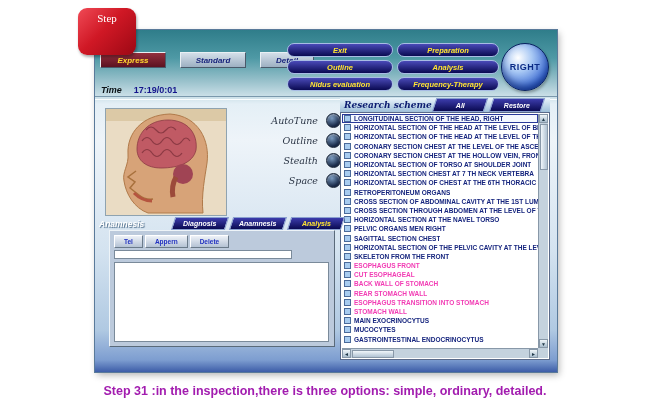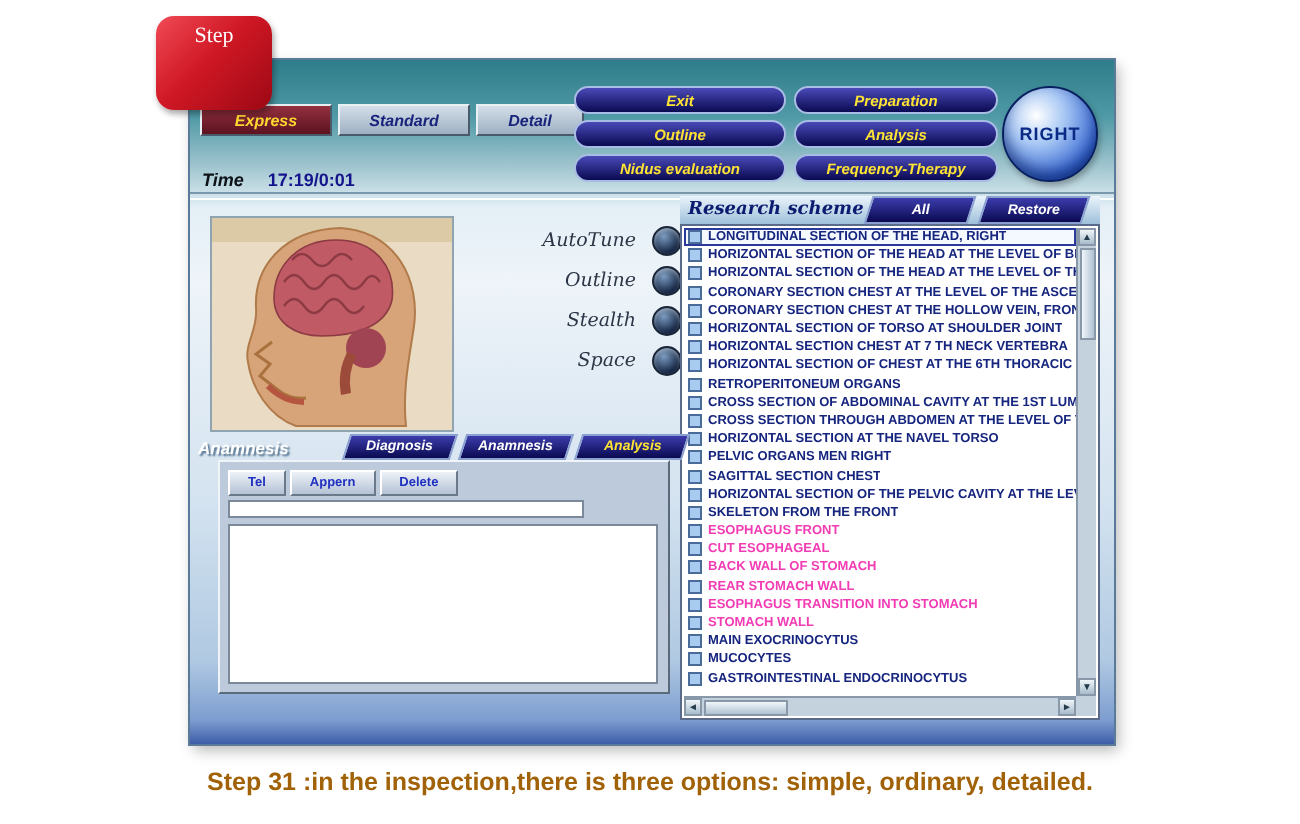--- a/index.html
+++ b/index.html
@@ -14,21 +14,21 @@
   .badge{position:absolute;left:78px;top:8px;width:58px;height:47px;border-radius:9px;
     background:linear-gradient(135deg,#f04a56 0%,#d01825 45%,#9c0814 100%);
     color:#fff;text-align:center;z-index:6;box-shadow:1px 2px 3px rgba(0,0,0,.35);}
   .badge .s1{font-size:11px;margin-top:4px;font-family:Liberation Serif, serif;}
   .badge .s2{font-size:20px;font-weight:bold;line-height:21px;}
 
   
   .type-row{position:absolute;left:9px;top:7px;display:flex;align-items:center;gap:4px;}
   .type-icon{width:7px;height:7px;background:linear-gradient(#3a4a5a,#001018);border:1px solid #cfe2e6;}
   .type-label{font-size:9px;font-weight:bold;color:#0a2026;}
-  .mode-row{position:absolute;left:5px;top:22px;display:flex;gap:3px;}
+  .mode-row{position:absolute;left:5px;top:22px;display:flex;gap:14px;}
   .mode-row div{height:14px;display:flex;align-items:center;justify-content:center;font-size:8px;font-style:italic;font-weight:bold;
     border:1px solid;border-color:#e8f0f4 #4a5a6a #4a5a6a #e8f0f4;padding:0 4px;cursor:default;}
   .mode-row div:nth-of-type(1){background:linear-gradient(#93303e,#5c1220);color:#ffd830;width:56px;}
   .mode-row div:nth-of-type(2){background:linear-gradient(#d4dfe9,#9db0c2);color:#18247c;width:56px;}
   .mode-row div:nth-of-type(3){background:linear-gradient(#d4dfe9,#9db0c2);color:#18247c;width:44px;}
 
   
   .menu-col{position:absolute;display:flex;flex-direction:column;gap:3px;}
   .menu-col.left{left:192px;top:13px;width:106px;}
   .menu-col.right{left:302px;top:13px;width:102px;}
@@ -97,21 +97,21 @@
 
   .anam-panel{position:absolute;left:14px;top:200px;width:226px;height:117px;background:#bccadc;
     border:1px solid;border-color:#eef4f8 #5a6a7a #5a6a7a #eef4f8;box-sizing:border-box;}
   .anam-btns{position:absolute;left:4px;top:4px;display:flex;gap:2px;}
   .anam-btns div{height:11px;padding:0 9px;background:linear-gradient(#eef2f8,#b4c2d4);
     border:1px solid;border-color:#fff #6a7a8a #6a7a8a #fff;color:#2030c0;font-size:6.5px;font-weight:bold;
     display:flex;align-items:center;}
   .anam-field{position:absolute;left:4px;top:19px;width:178px;height:9px;background:#fff;border:1px solid #7a8a9a;box-sizing:border-box;}
   .anam-box{position:absolute;left:4px;top:31px;width:215px;height:80px;background:#fff;border:1px solid #7a8a9a;box-sizing:border-box;}
 
-  .caption{position:absolute;left:0;top:384px;width:100%;text-align:center;font-size:12.5px;font-weight:600;color:#a16207;}
+  .caption{position:absolute;left:0;top:384px;width:100%;text-align:center;font-size:12.5px;font-weight:600;color:#a21caf;}
 </style>
 </head>
 <body>
 
 <div class="stage">
 
   <div class="badge">
     <div class="s1">Step</div>
   </div>
 

